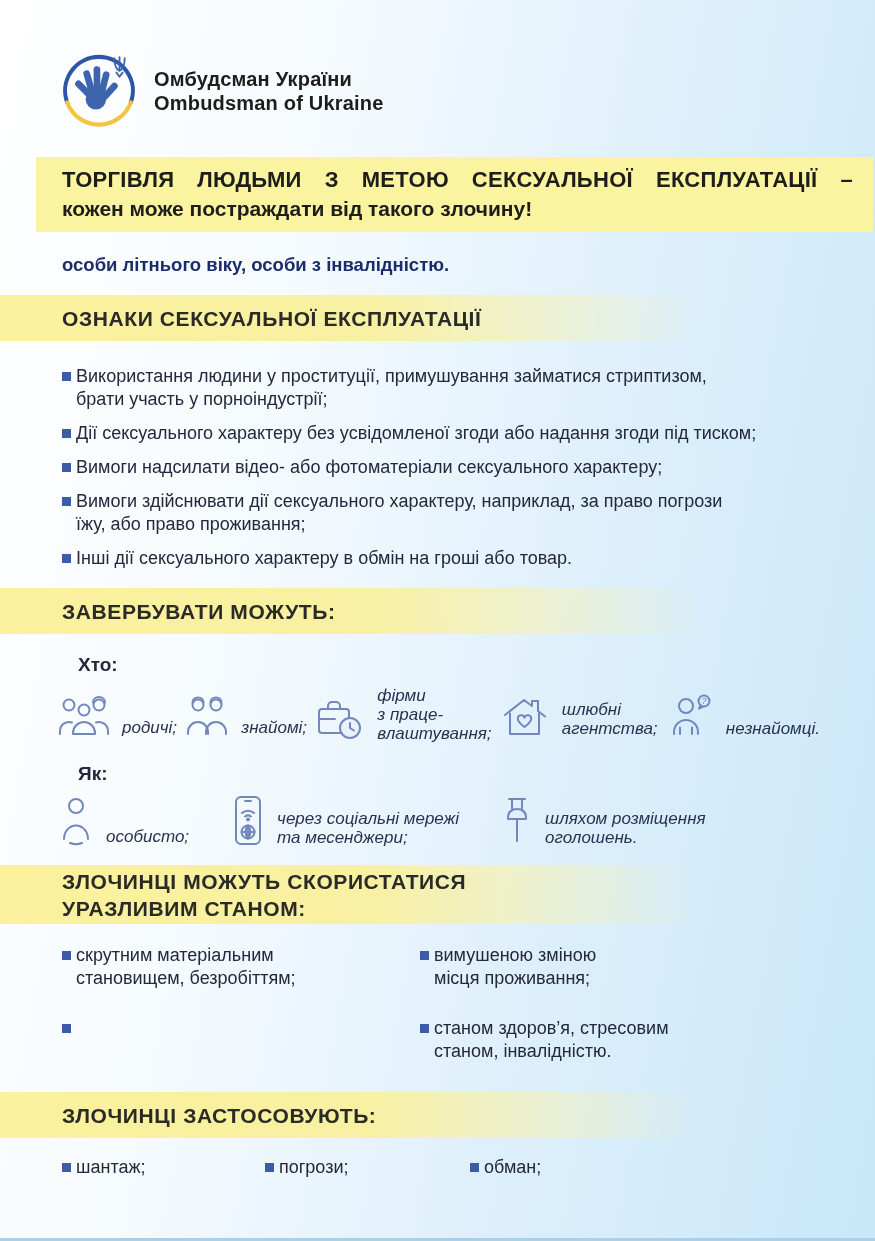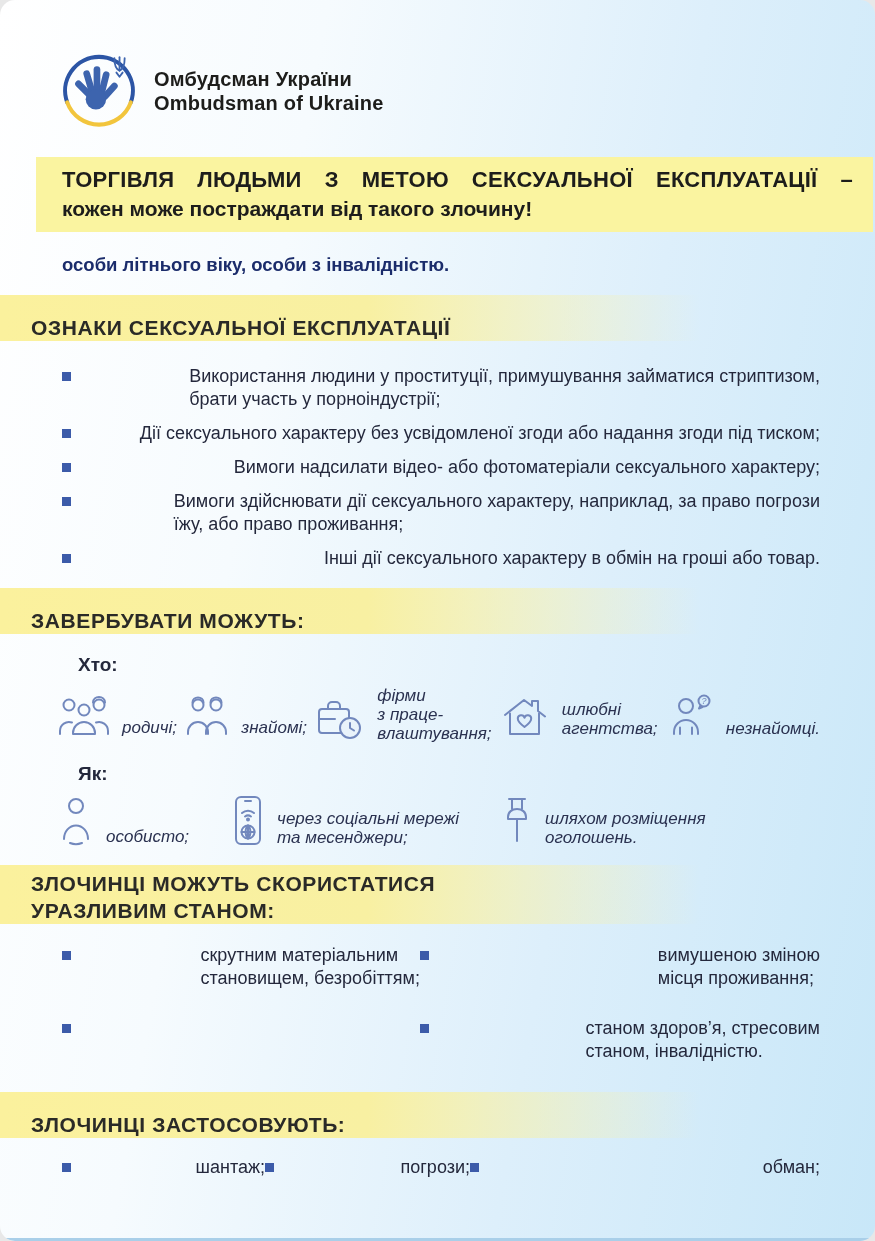--- a/index.html
+++ b/index.html
@@ -4,49 +4,48 @@
 <style>
   * { box-sizing: border-box; margin: 0; padding: 0; }
   body { margin: 0; background: #e8e8e8; }
   .page {
     position: relative;
     width: 875px; height: 1241px;
     margin: 0 auto;
     background: linear-gradient(100deg, #ffffff 0%, #f6fbfe 30%, #ddeffb 65%, #c8e7f8 100%);
     font-family: "Liberation Sans", sans-serif;
     overflow: hidden;
-    border-radius: 15px;
   }
   
   .logo-row { display: flex; align-items: center; gap: 16px; padding: 50px 0 0 60px; }
   .logo-badge { flex: 0 0 auto; }
   .logo-text { font-weight: bold; font-size: 20px; line-height: 24px; color: #1d1d1b; letter-spacing: 0.2px; }
   
   .title-band {
     margin: 25px 0 10px 36px; width: 837px;
     background: #faf4a0;
     padding: 9px 20px 10px 26px;
   }
   .title-l1 { font-size: 22px; font-weight: bold; color: #1d1d1b; line-height: 27px; text-align: justify; text-align-last: justify; letter-spacing: 0.3px; }
   .title-l2 { font-size: 21px; font-weight: bold; color: #1d1d1b; line-height: 27px; margin-top: 2px; }
   
   .intro { margin: 21px 55px 0 62px; color: #1b2c6b; font-weight: bold; font-size: 18.5px; line-height: 24px; }
   .intro .l1 { text-align: justify; text-align-last: justify; }
   
   .band {
     margin-top: 18px; height: 46px;
-    display: flex; flex-direction: column; justify-content: flex-end;
-    padding-left: 31px;
+    display: flex; flex-direction: column; justify-content: center;
+    padding-left: 62px;
     background: linear-gradient(90deg, #fbf19d 0%, #f8f0a2 42%, rgba(248,240,165,0) 80%);
   }
   .band.tall { height: 59px; }
   .band .h { font-size: 21px; font-weight: bold; color: #2a2a27; letter-spacing: 0.6px; line-height: 27px; }
   
   .bullets { margin: 24px 55px 0 62px; }
-  .bullet { display: flex; gap: 5px; margin-bottom: 11px; justify-content: space-between; }
+  .bullet { display: flex; gap: 5px; margin-bottom: 11px; }
   .sq { flex: 0 0 auto; width: 9px; height: 9px; background: #3c5ba9; margin-top: 7px; }
   .btext { font-size: 18px; line-height: 23px; color: #24283c; white-space: pre-line; }
   
   .sub-label { margin: 20px 0 0 78px; font-size: 19px; font-weight: bold; color: #24283c; }
   .icon-row { display: flex; align-items: center; margin: 10px 55px 0 58px; }
   .icon-row.spread { justify-content: space-between; }
   .icon-row.gapped { gap: 42px; }
   .icon-item { display: flex; align-items: flex-end; gap: 12px; font-style: italic; }
   .icon-item svg { flex: 0 0 auto; display: block; }
   .ilabel { font-size: 17px; line-height: 19px; color: #2a3150; white-space: pre-line; }

